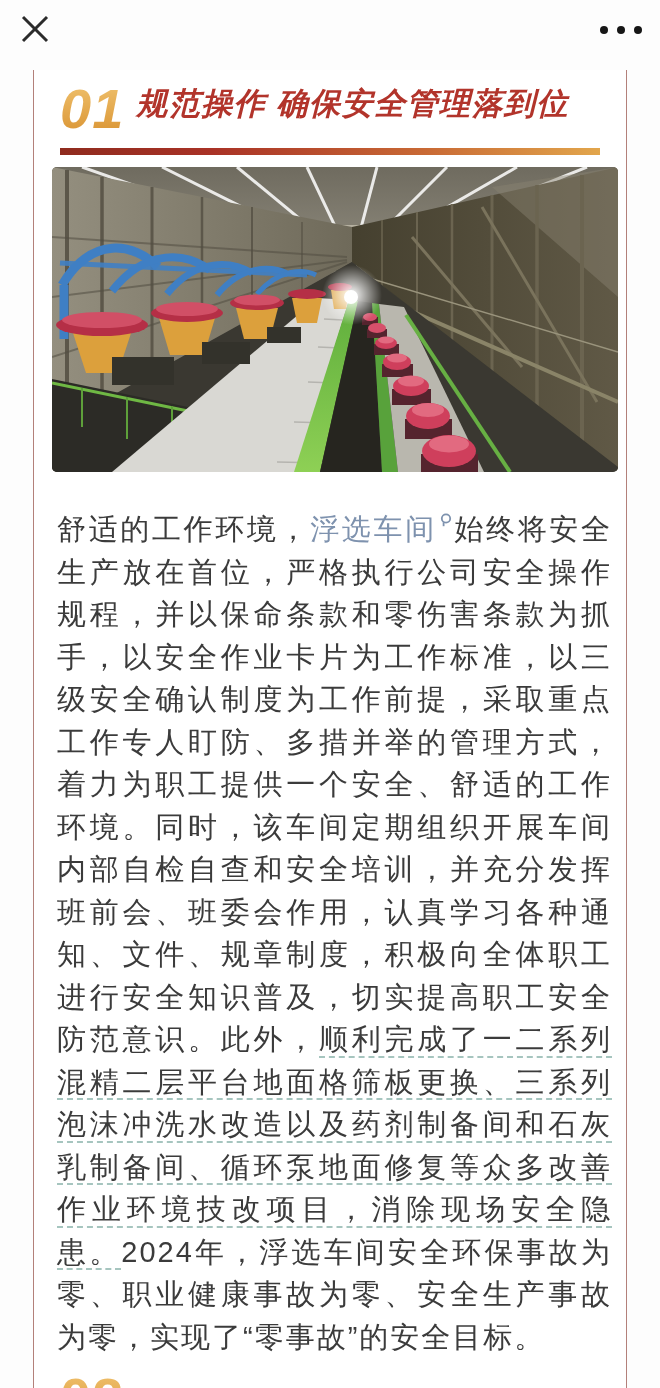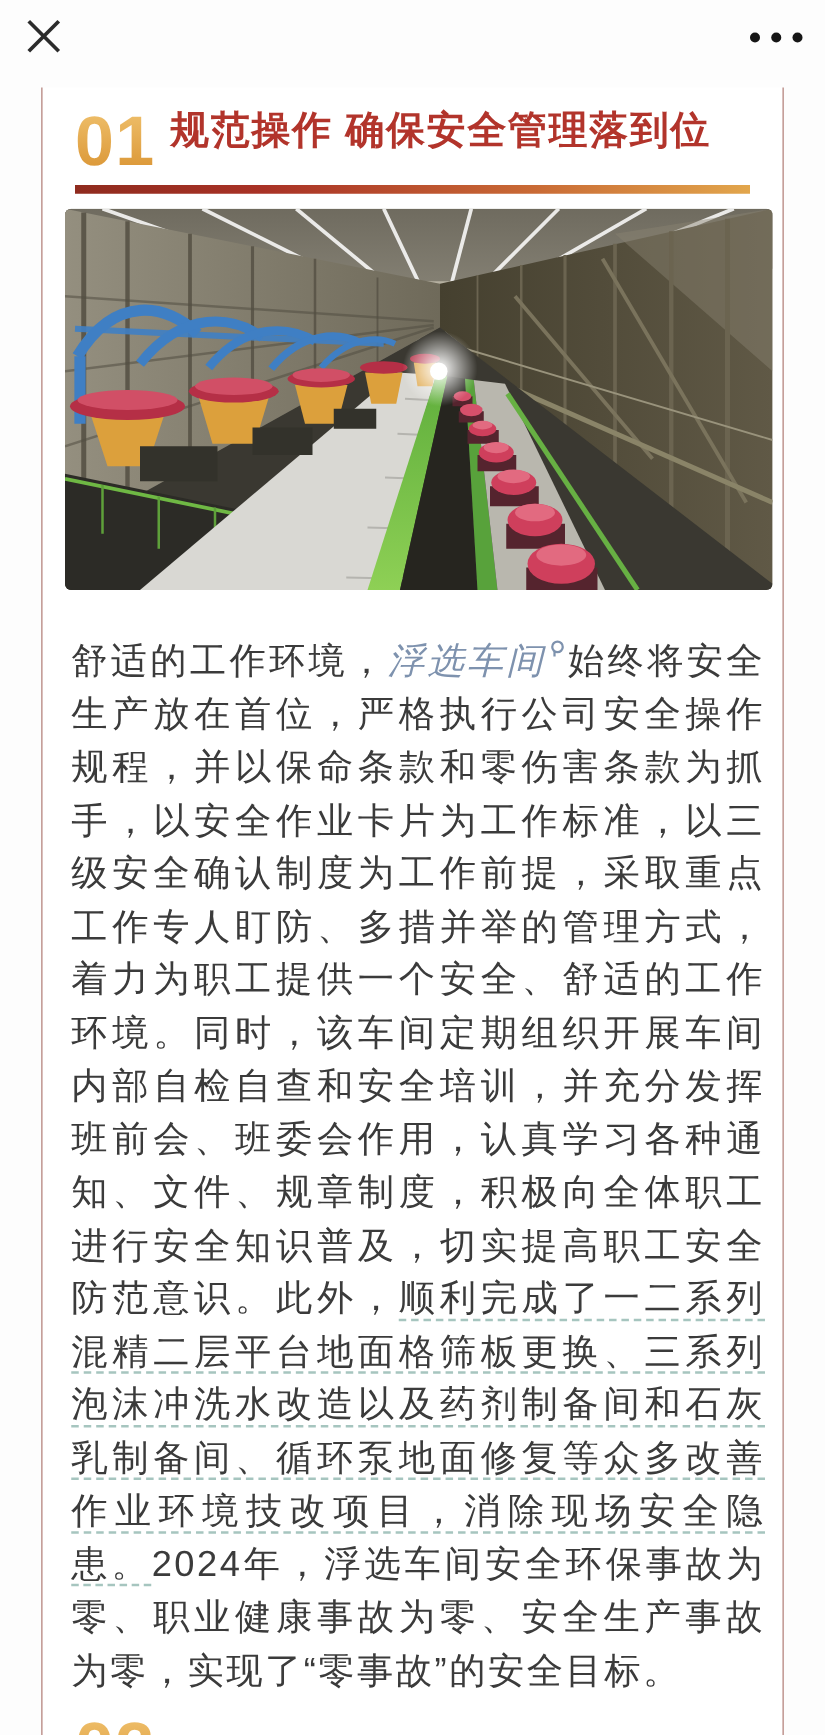--- a/index.html
+++ b/index.html
@@ -14,21 +14,21 @@
   .more-btn{position:absolute;right:18px;top:16px;width:56px;height:28px;cursor:pointer;
     display:flex;align-items:center;justify-content:flex-end;gap:9px;}
   .more-btn i{width:8px;height:8px;border-radius:50%;background:#161616;display:block;}
   
   .frame{
     position:absolute;left:33px;top:70px;width:592px;height:1318px;
     border-left:1.5px solid #b3807a;border-right:1.5px solid #b3807a;
     background:#ffffff;box-sizing:content-box;overflow:hidden;
   }
   
-  .sec-head{margin:13px 0 0 26px;display:flex;align-items:center;}
+  .sec-head{margin:13px 0 0 26px;display:flex;align-items:flex-start;font-style:italic;}
   .sec-num{
     font-size:56px;line-height:52px;font-weight:800;letter-spacing:1px;
     background:linear-gradient(180deg,#efc06c 0%,#dd9b3c 85%);
     -webkit-background-clip:text;background-clip:text;color:transparent;
   }
   .sec-title{
     margin-left:12px;margin-bottom:18px;font-size:31px;font-weight:700;
     color:#b2342b;letter-spacing:1.5px;white-space:nowrap;
   }
   .sec-bar{
@@ -36,21 +36,21 @@
     background:linear-gradient(90deg,#8f2b1e 0%,#a93226 28%,#c96a35 68%,#e2a64c 100%);
   }
   
   .photo{margin:12px 0 0 18px;width:566px;height:305px;border-radius:5px;overflow:hidden;display:block;cursor:pointer;}
   
   .para{
     margin:36px 14px 0 23px;
     font-size:29px;line-height:42.5px;letter-spacing:2px;
     color:#3b3b3b;text-align:justify;
   }
-  .entity-link{color:#7e92ae;cursor:pointer;text-decoration:none;font-style:italic;}
+  .entity-link{color:#7e92ae;cursor:pointer;text-decoration:none;}
   .entity-link .mag{display:inline-block;vertical-align:super;line-height:0;margin-left:1px;}
   .hl{
     text-decoration:underline dashed #a6c5bf;
     text-decoration-thickness:2px;
     text-underline-offset:7px;
   }
   
   .sec2-num{
     margin:14px 0 0 26px;font-size:56px;line-height:52px;font-weight:800;letter-spacing:1px;
     background:linear-gradient(180deg,#efc06c 0%,#dd9b3c 85%);

